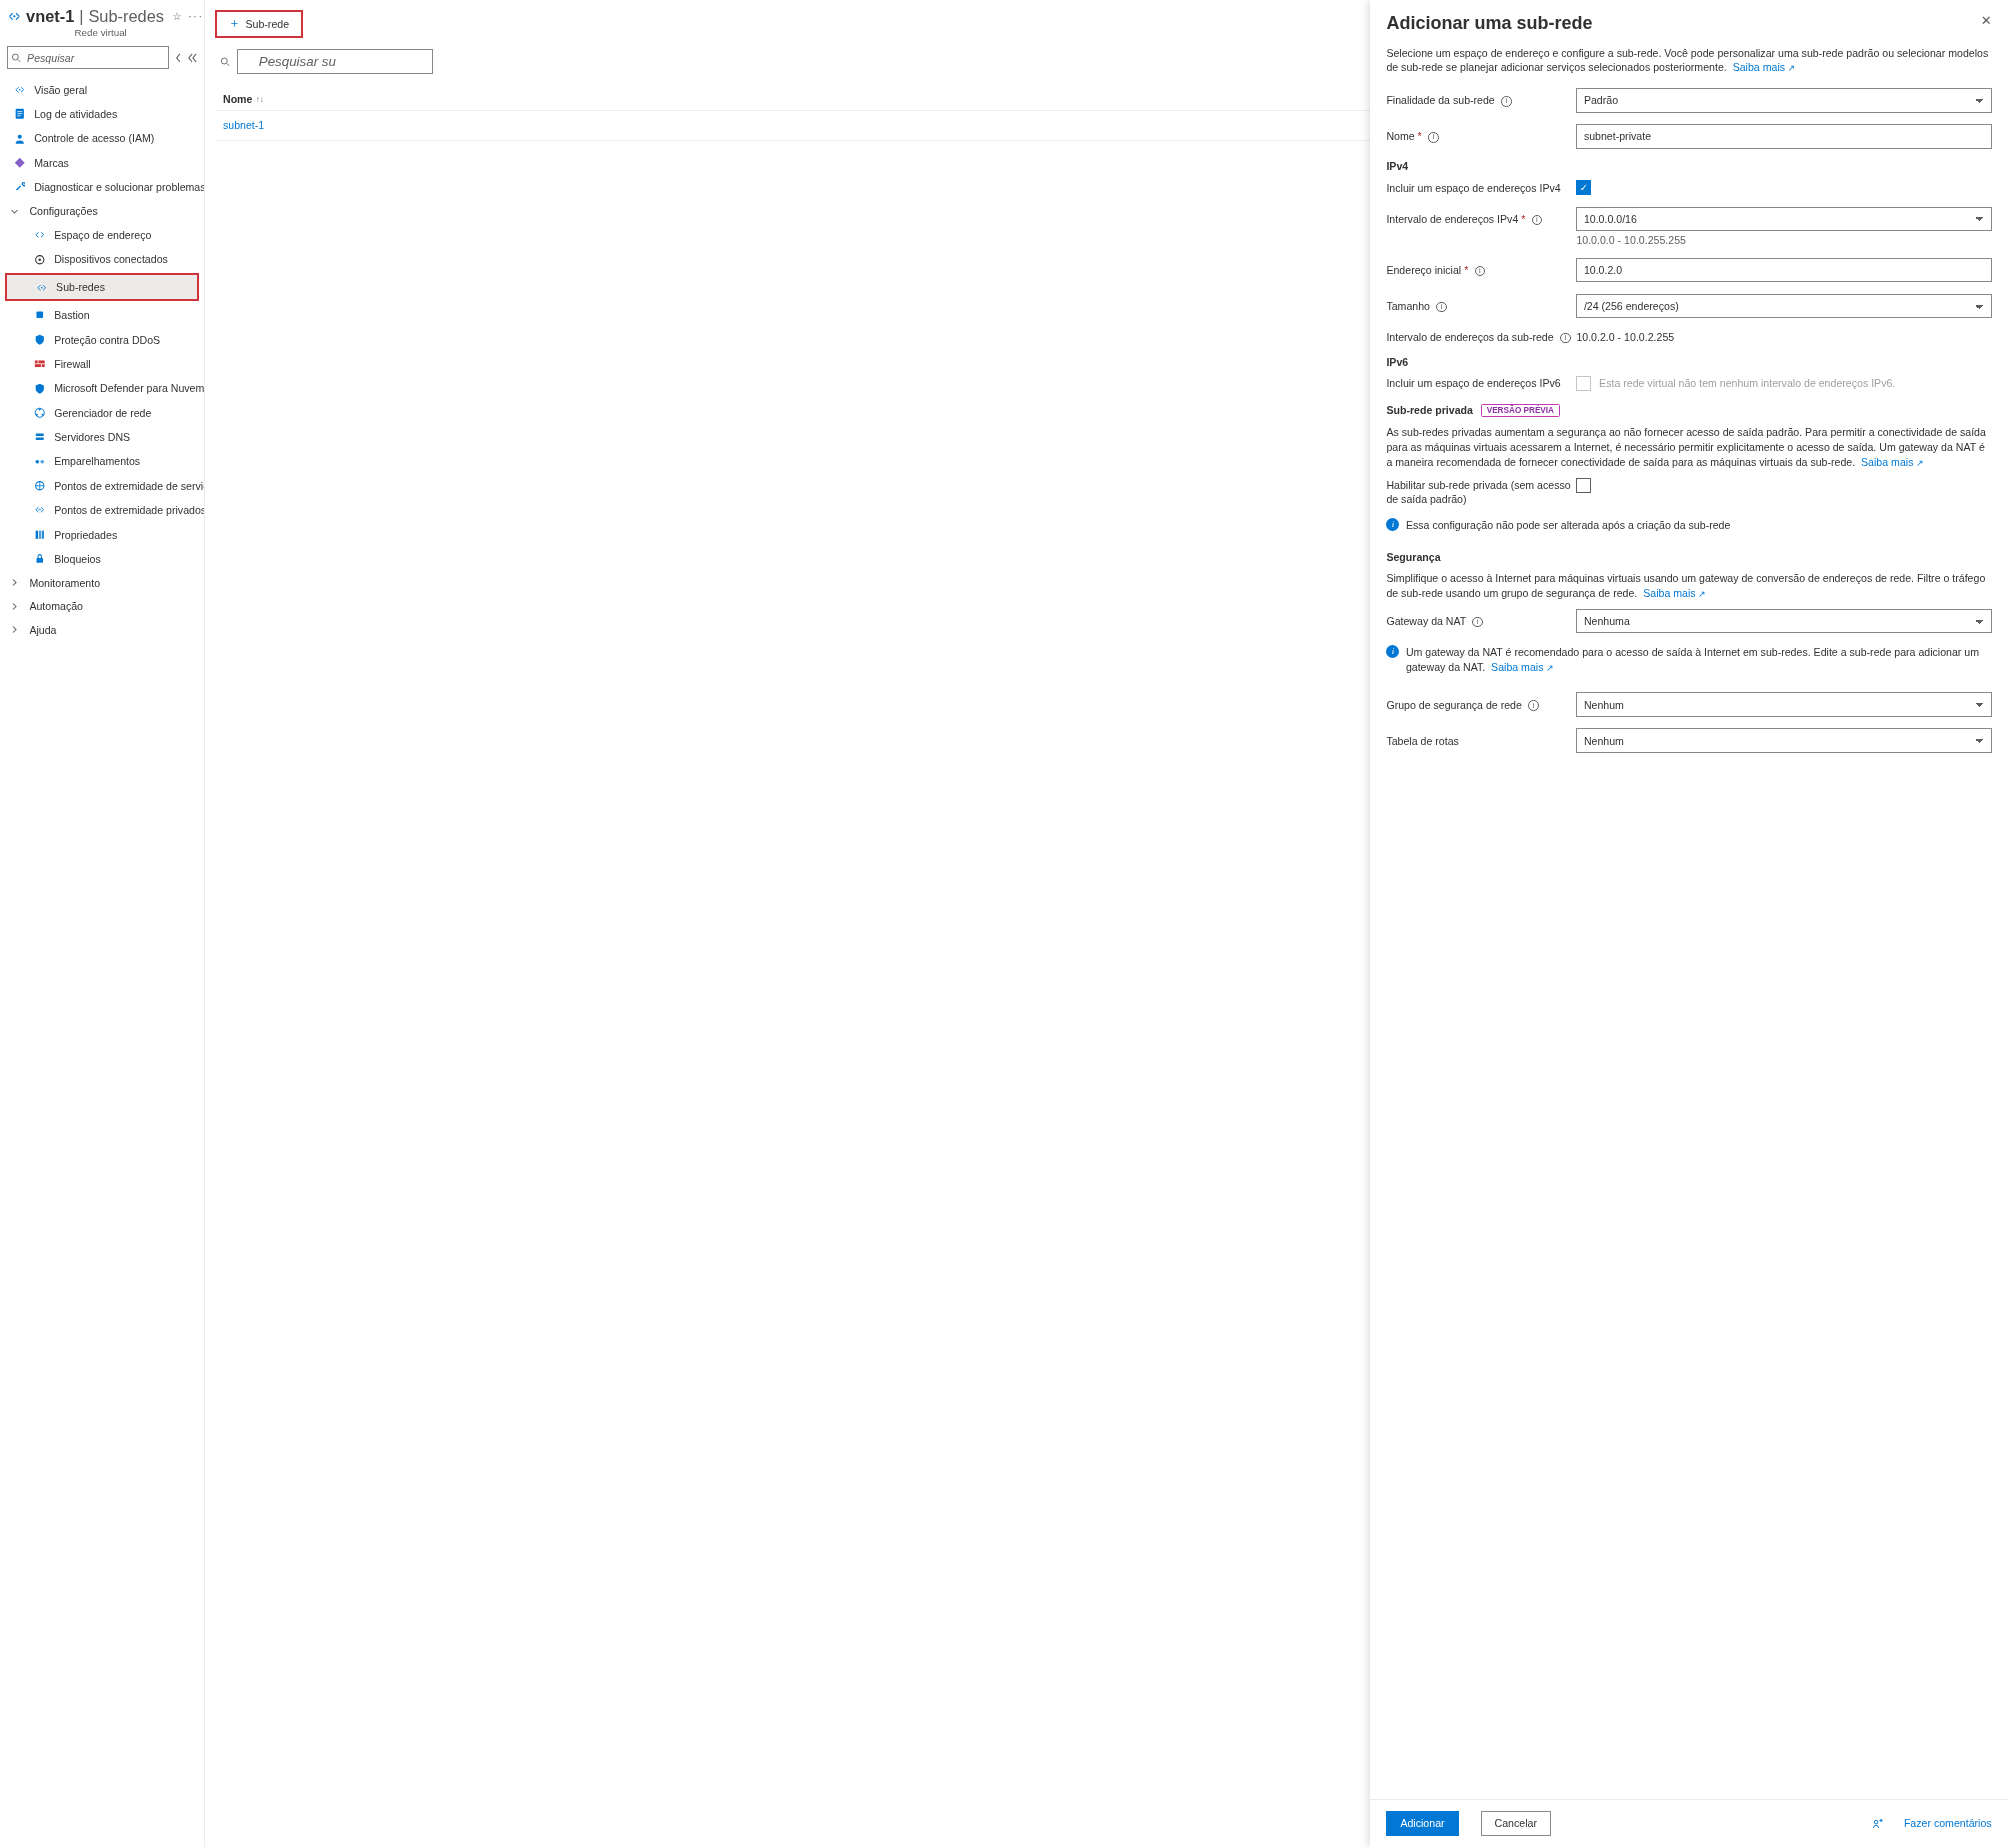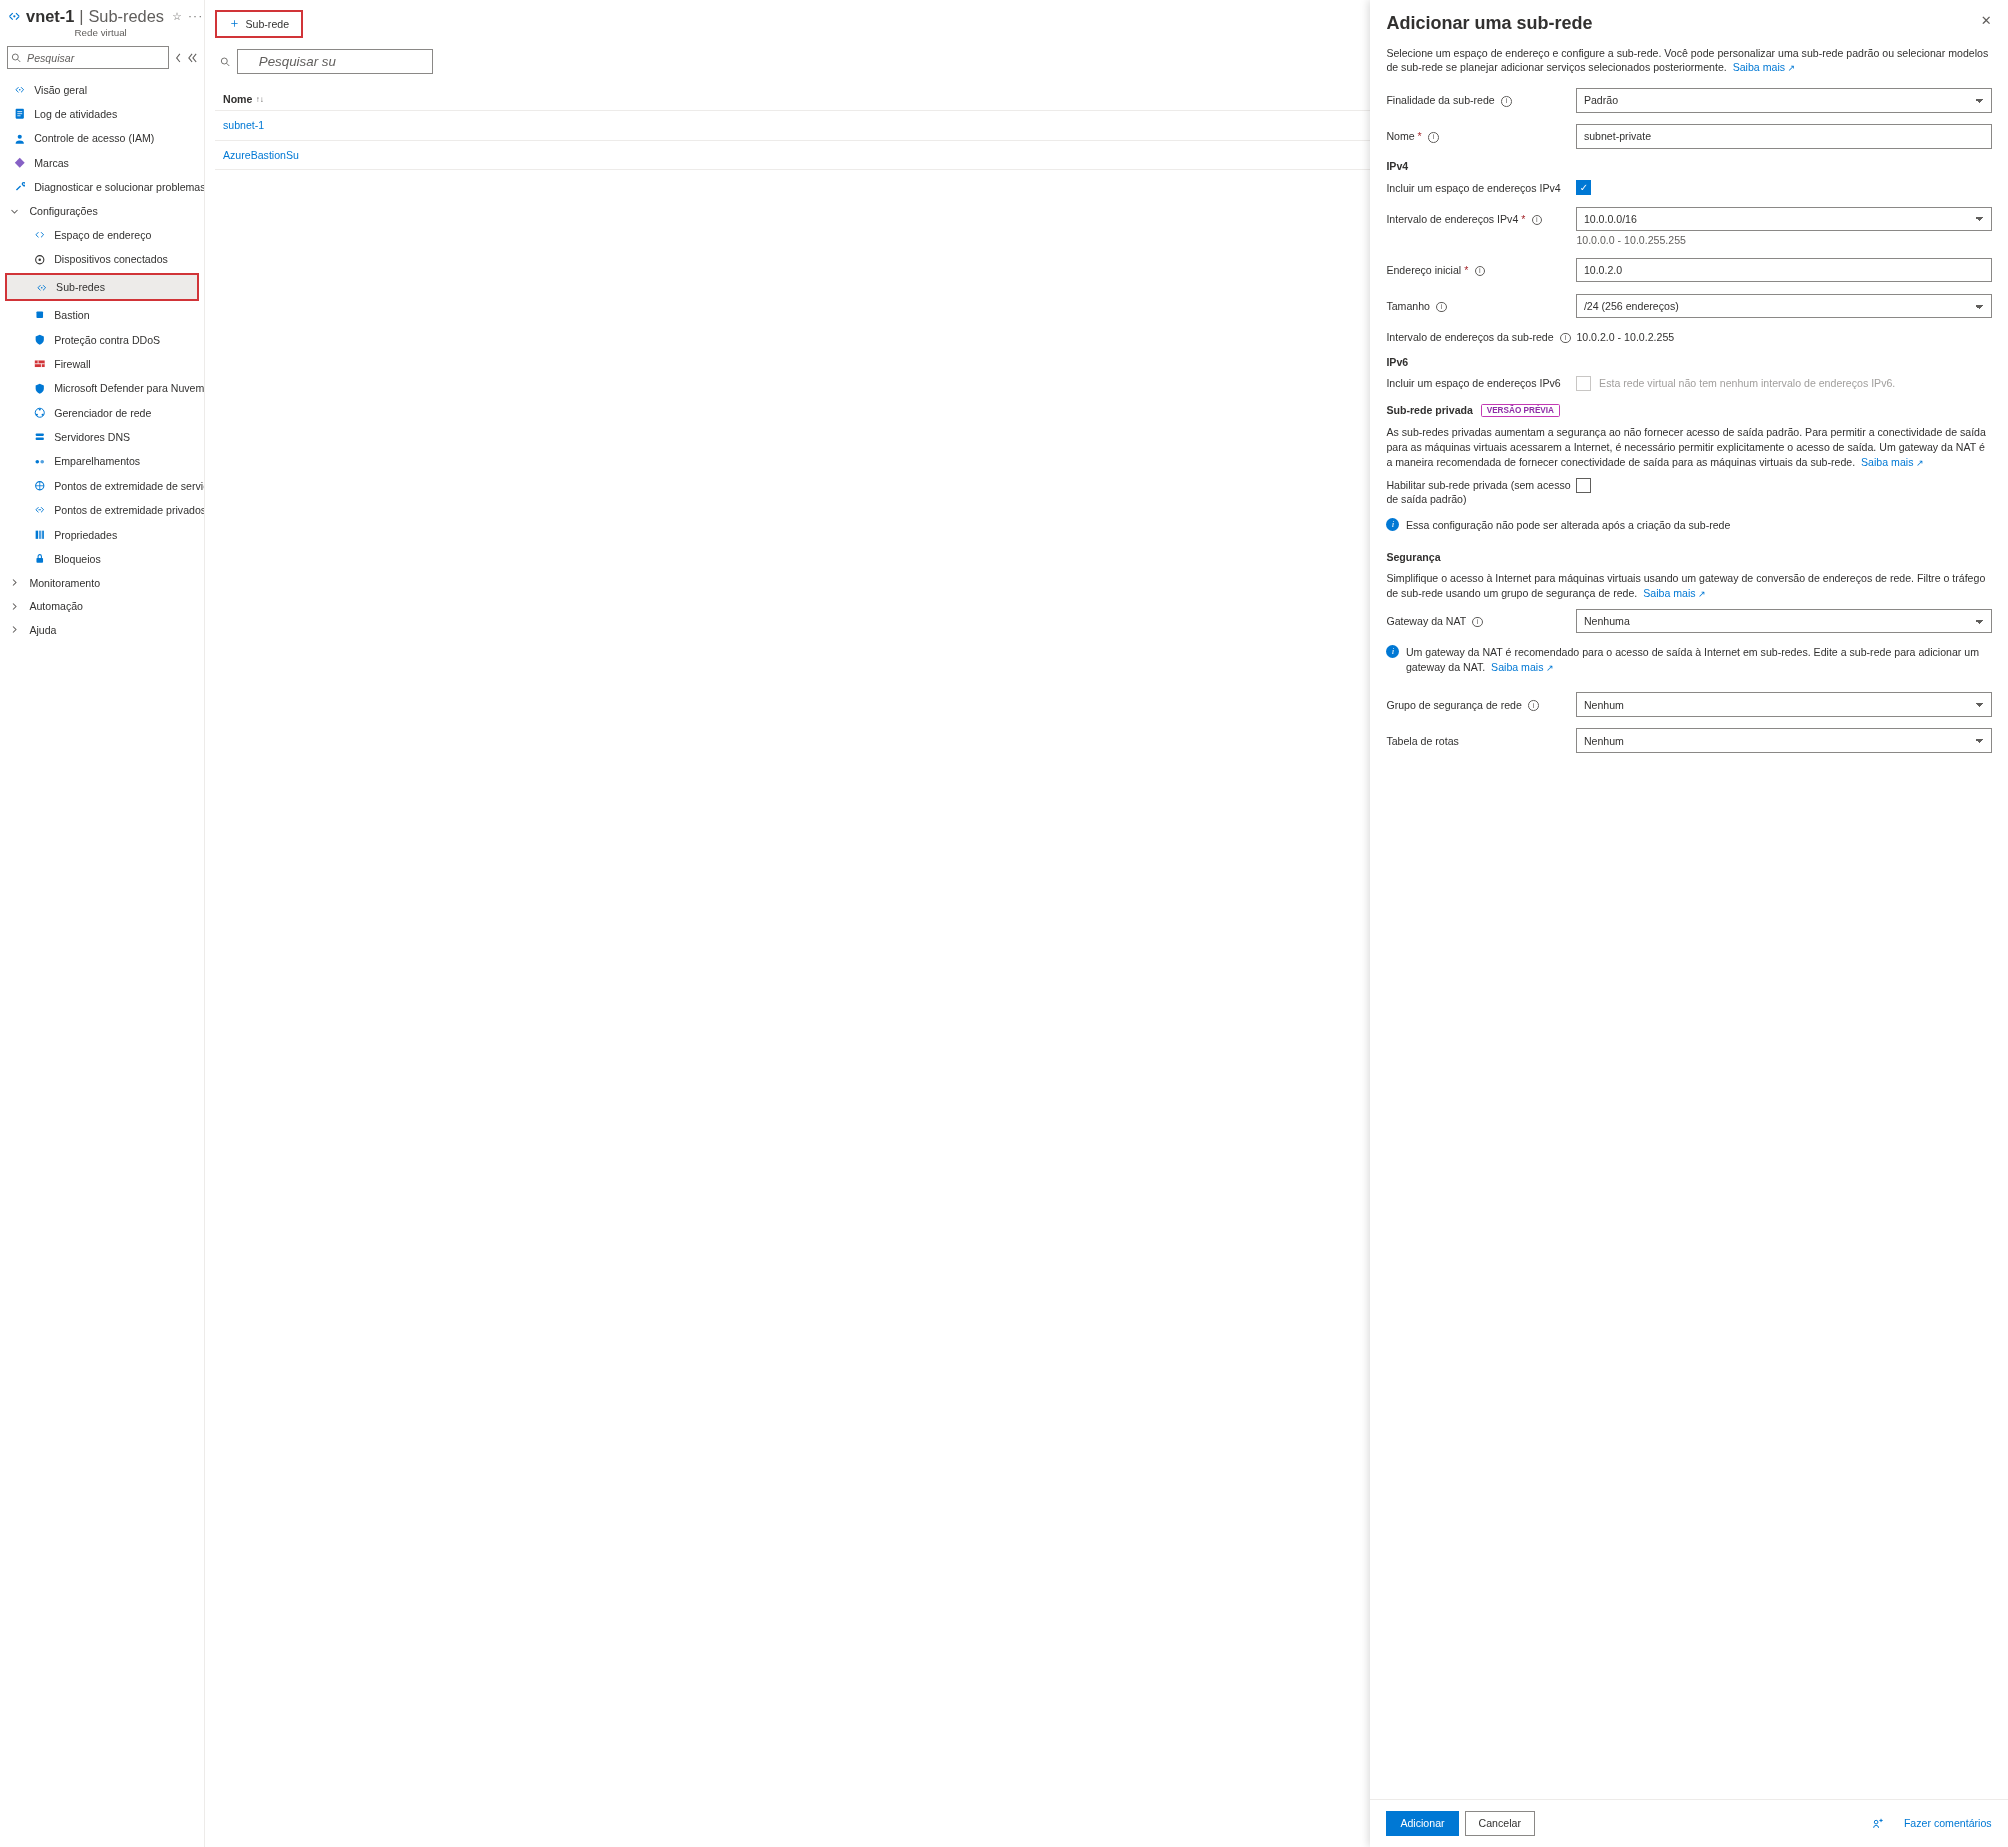--- a/index.html
+++ b/index.html
@@ -259,21 +259,21 @@
   flex-shrink:0; font-family: Georgia, serif;
 }
 .disabled-text { color:#a19f9d; }
 .panel-footer {
   border-top:0.8px solid #edebe9;
   padding: 11.5px 16.4px;
   display:flex;
   align-items:center;
   justify-content:space-between;
 }
-.footer-buttons { display:flex; gap:6px; }
+.footer-buttons { display:flex; gap:22px; }
 .btn {
   height:24.5px; padding:0 13px; font-size:10.6px; cursor:pointer;
   display:inline-flex; align-items:center; justify-content:center;
   border:0.8px solid #8a8886; background:#fff; color:#323130;
 }
 .btn.primary { background:#0078d4; border-color:#0078d4; color:#fff; }
 .feedback { color:#0078d4; cursor:pointer; display:flex; align-items:center; gap:20px; }
 svg { display:block; }
 </style>
 </head>
@@ -546,21 +546,20 @@
             <line x1="10" y1="10" x2="14" y2="14" stroke="#605e5c" stroke-width="1.3"></line>
           </svg>
       </span>
       <input type="text" placeholder="Pesquisar su" style="">
     </div>
     <div class="table-head">
       <span>Nome</span>
       <span class="sort-arrows">↑↓</span>
     </div>
     <div class="table-row"><a>subnet-1</a></div>
-    <div class="table-row"><a>AzureBastionSu</a></div>
   </div>
 </div>
 
 <div class="panel">
   <div class="panel-body">
     <div class="panel-title-row">
       <div class="panel-title">Adicionar uma sub-rede</div>
       <div class="close-x">✕</div>
     </div>
     <div class="panel-desc">

